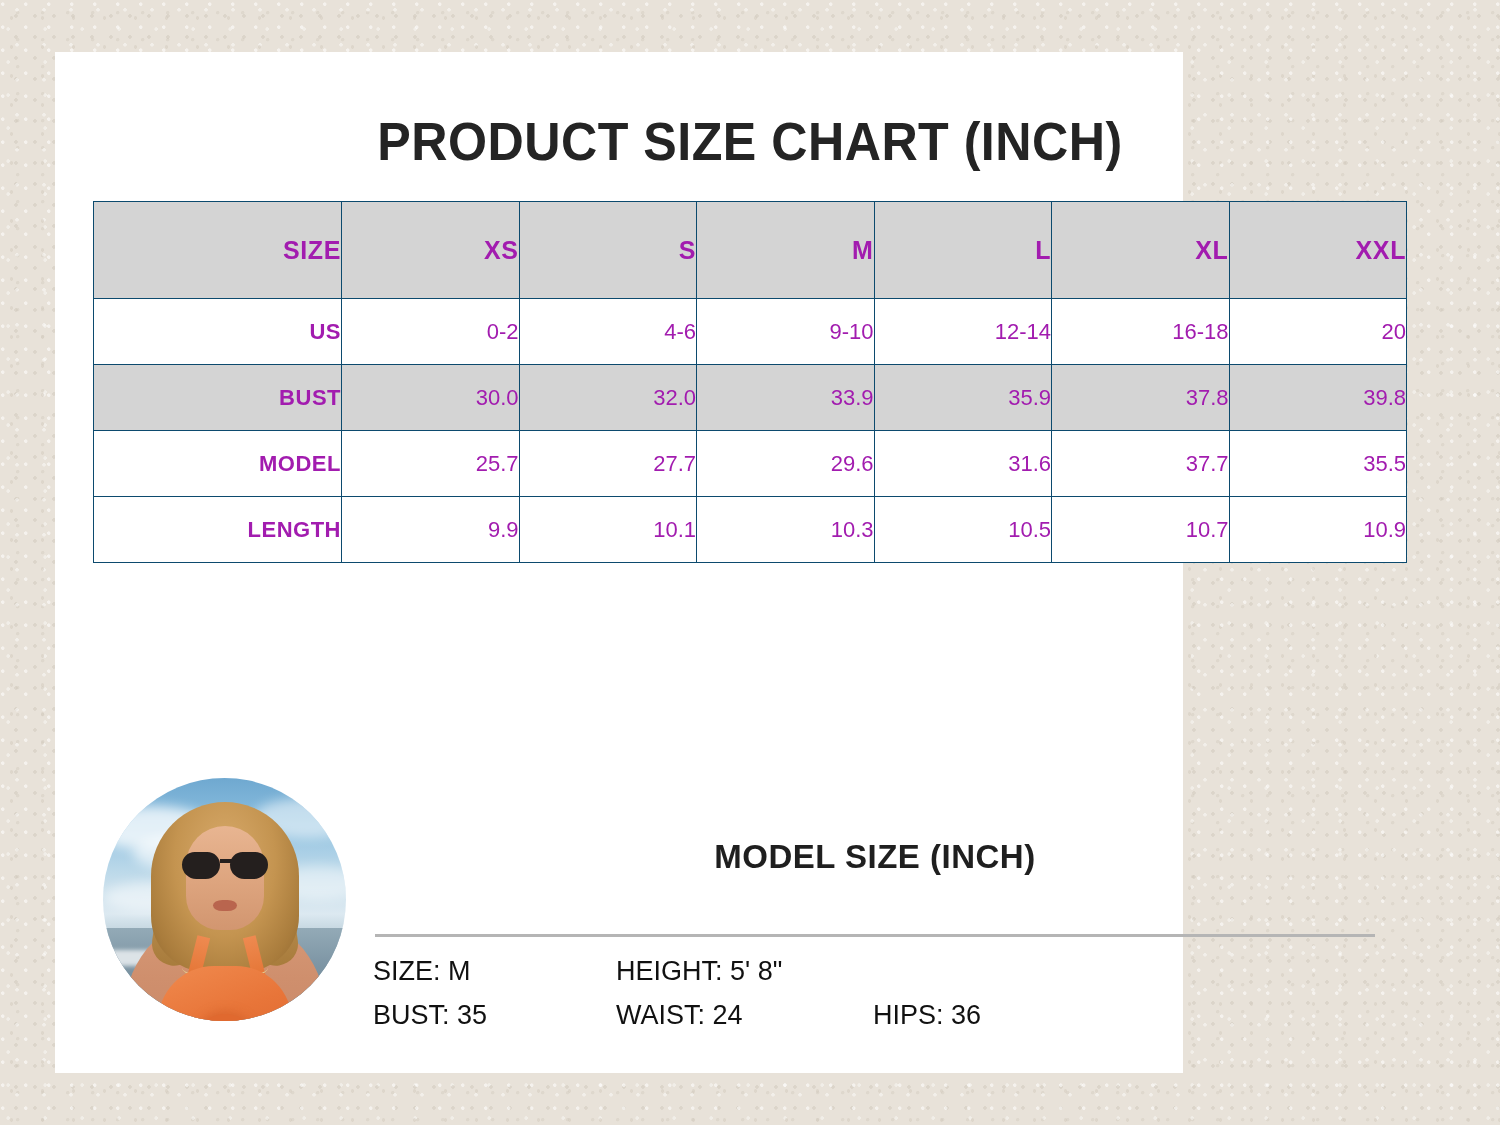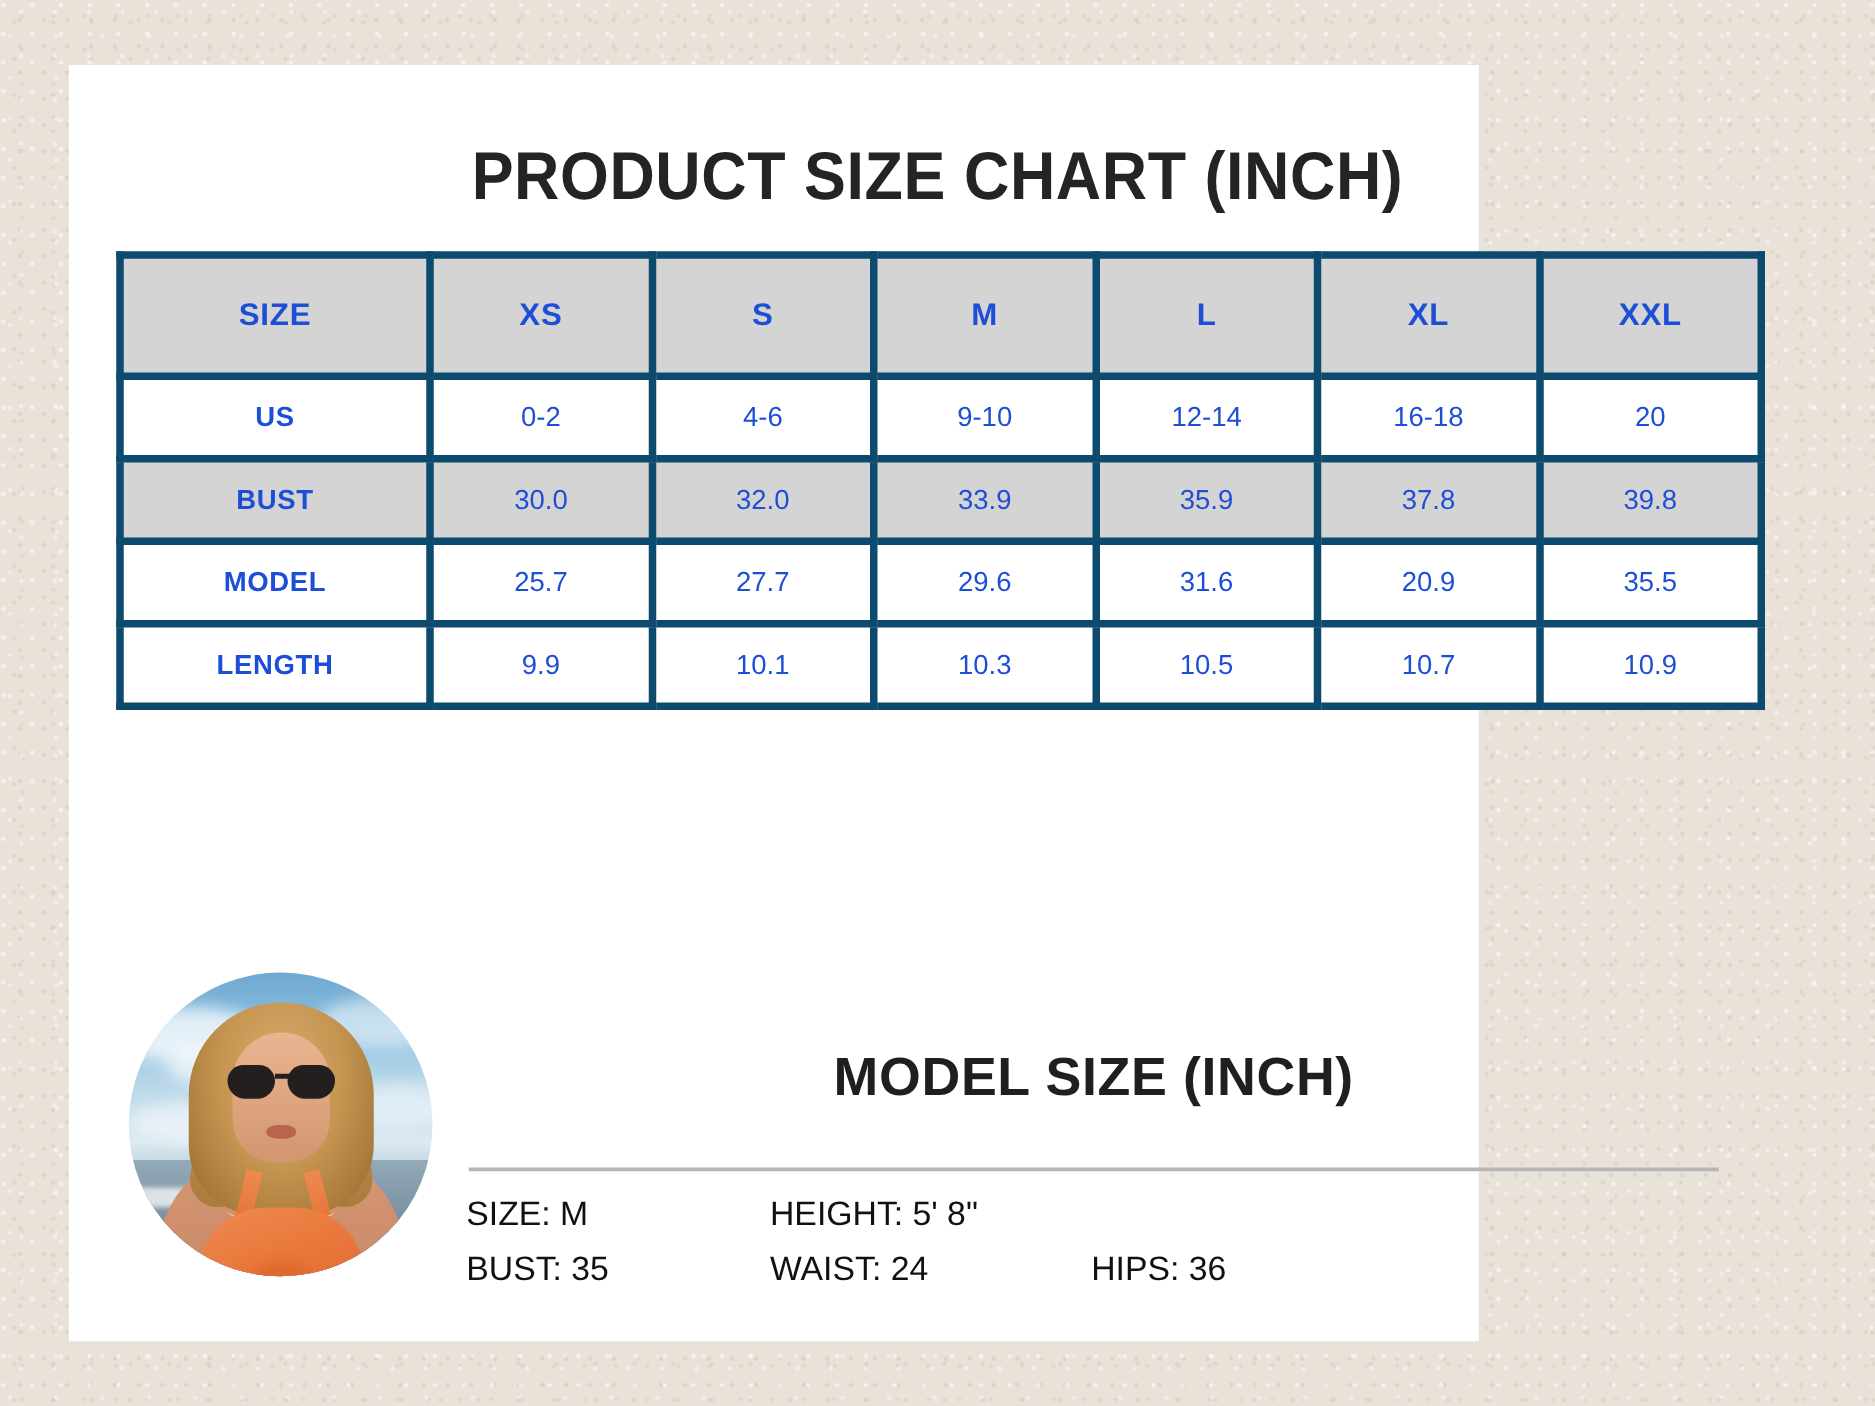--- a/index.html
+++ b/index.html
@@ -68,24 +68,24 @@
     width: 1313px;
     border-collapse: collapse;
     table-layout: fixed;
   }
 
   table.size-table col.col-label { width: 248px; }
   table.size-table col.col-size  { width: 177.5px; }
 
   table.size-table th,
   table.size-table td {
-    border: 6px solid #0c4a6e;
-    text-align: center;
+    border: 1px solid #0c4a6e;
+    text-align: right;
     vertical-align: middle;
-    color: #1d4ed8;
+    color: #a21caf;
     font-family: "Liberation Sans", sans-serif;
   }
 
   table.size-table thead th {
     height: 97px;
     background: #d4d4d4;
     font-size: 25px;
     font-weight: 700;
     letter-spacing: 0.6px;
   }
@@ -252,21 +252,21 @@
     background: #b9654e; border-radius: 12px/7px;
   }
 
   
   #model-title {
     position: absolute;
     left: 320px;
     top: 68px;
     width: 1000px;
     text-align: center;
-    font-size: 43px;
+    font-size: 33px;
     font-weight: 700;
     letter-spacing: 0.5px;
     color: #1f1f1f;
     font-family: "Liberation Sans", sans-serif;
   }
   #model-rule {
     position: absolute;
     left: 320px;
     top: 164px;
     width: 1000px;
@@ -342,21 +342,21 @@
           <td>35.9</td>
           <td>37.8</td>
           <td>39.8</td>
         </tr>
         <tr class="plain">
           <td class="rowlabel">MODEL</td>
           <td>25.7</td>
           <td>27.7</td>
           <td>29.6</td>
           <td>31.6</td>
-          <td>20.9</td>
+          <td>37.7</td>
           <td>35.5</td>
         </tr>
         <tr class="plain">
           <td class="rowlabel">LENGTH</td>
           <td>9.9</td>
           <td>10.1</td>
           <td>10.3</td>
           <td>10.5</td>
           <td>10.7</td>
           <td>10.9</td>

